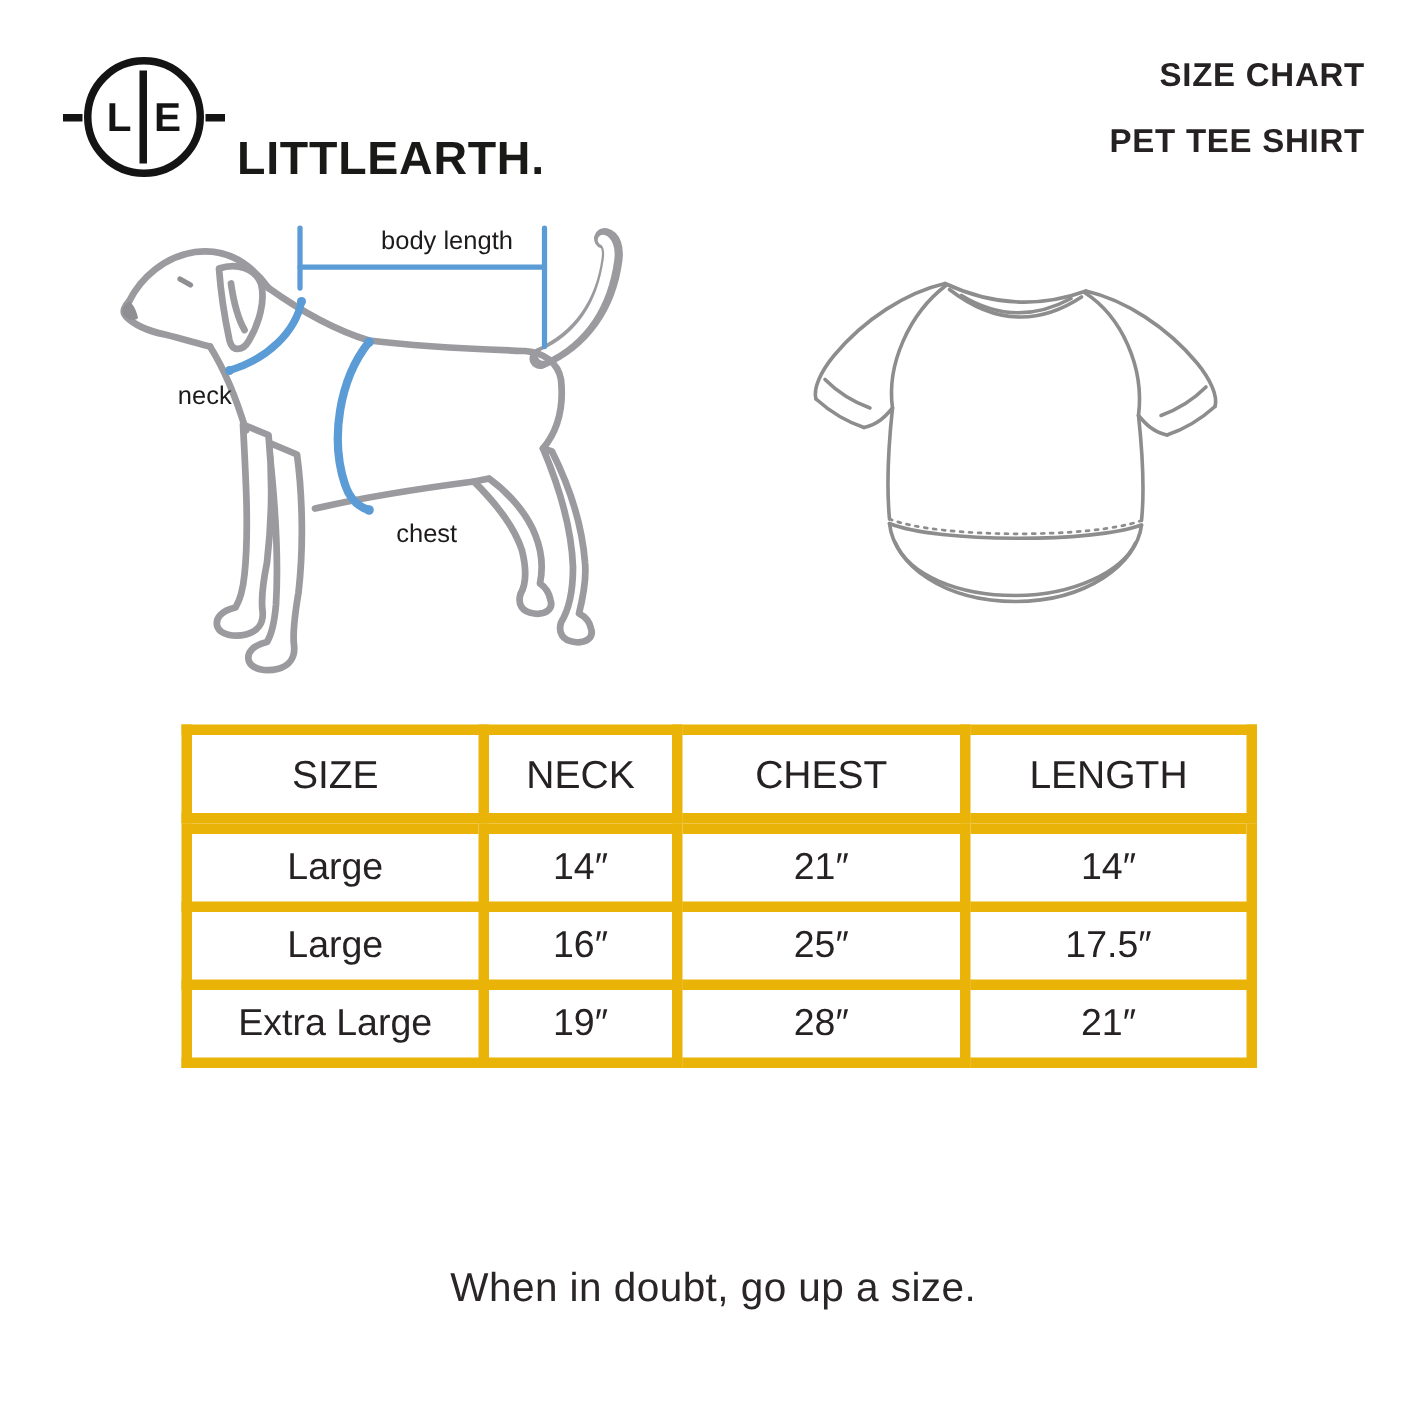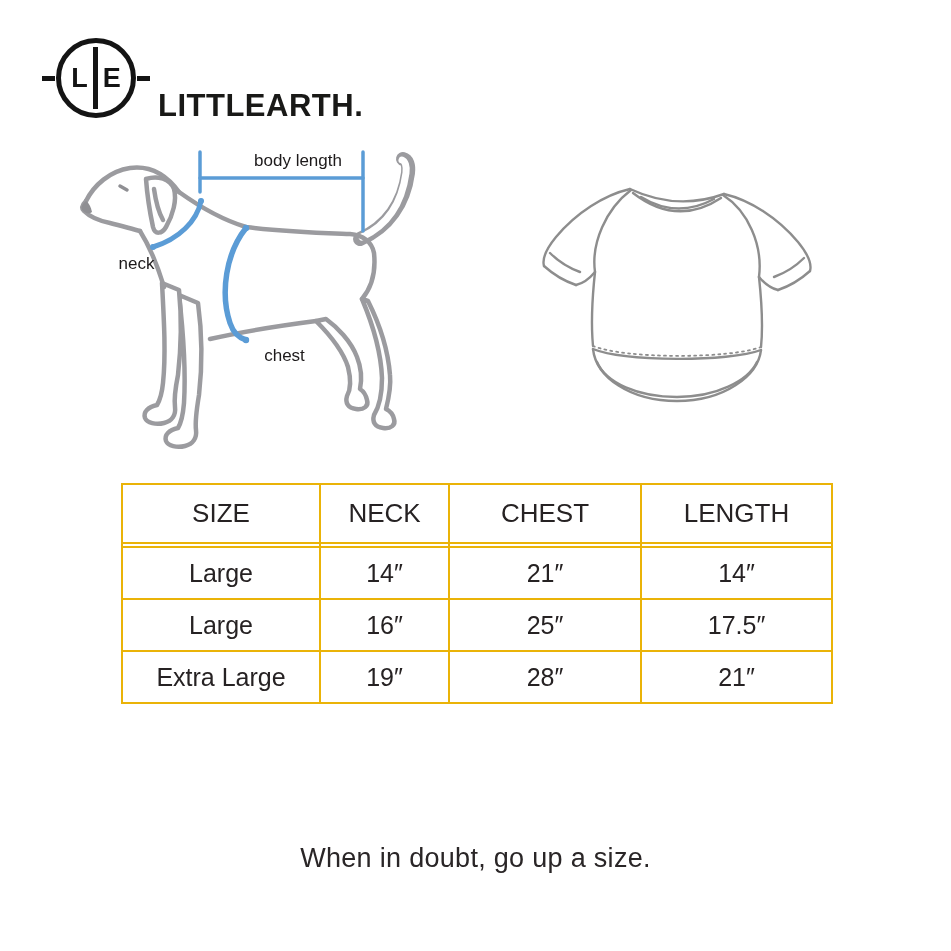--- a/index.html
+++ b/index.html
@@ -32,21 +32,21 @@
   .lbl-neck  { left:85px;  top:254px; width:70px; text-align:center; }
   .lbl-chest { left:230px; top:346px; width:76px; text-align:center; }
 
   .dog-svg   { position:absolute; left:60px;  top:135px; width:400px; height:335px; }
   .shirt-svg { position:absolute; left:530px; top:165px; width:310px; height:255px; }
 
   
   .size-table-wrap { position:absolute; left:121px; top:483px; width:710px; }
   table.size-table { width:710px; border-collapse:collapse; table-layout:fixed; }
   table.size-table th, table.size-table td {
-    border:2px solid #eab308; text-align:center; vertical-align:middle;
+    border:7px solid #eab308; text-align:center; vertical-align:middle;
     font-weight:400; color:#262223; background:#fff; }
   table.size-table th { height:59px; font-size:26px; }
   tr.gap-row td { height:4px; padding:0; border-top:1px solid #a5a5a5; border-bottom:1px solid #a5a5a5; }
   tr.data-row td { height:52px; font-size:25px; }
 
   
   .footer-note { position:absolute; left:0; top:843px; width:951px; text-align:center;
     font-size:27px; font-weight:400; letter-spacing:0.3px; color:#2a2627; }
 </style>
 </head>
@@ -58,20 +58,24 @@
     <span class="logo-tick tick-left"></span>
     <div class="logo-circle">
       <span class="logo-letter">L</span>
       <span class="logo-bar"></span>
       <span class="logo-letter">E</span>
     </div>
     <span class="logo-tick tick-right"></span>
     <div class="brand-name">LITTLEARTH.</div>
   </div>
 
+  <div class="titles">
+    <div>SIZE CHART</div>
+    <div>PET TEE SHIRT</div>
+  </div>
 
   <svg class="dog-svg" viewBox="0 0 400 335">
     <g stroke="#9b9b9f" stroke-width="4.5" fill="none" stroke-linecap="round" stroke-linejoin="round">
 
       <path d="M300,104 C328,92 344,68 348,38 C349,30 347,25 343,24" stroke-width="14"></path>
       <path d="M302,102 C328,90 342,67 346,38 C347,31 345,26 342,25" stroke="#ffffff" stroke-width="7"></path>
 
       <path fill="#ffffff" d="M119,160 C123,195 126,235 124,268 C123,280 121,288 118,293 C109,295 104,300 106,306 C108,311 117,313 125,311 C133,309 137,303 136,295 C135,287 137,272 139,260 C143,225 141,190 138,168 Z"></path>
       <path fill="#ffffff" d="M302,164 C313,190 321,216 322,243 C322,260 319,272 314,280 C312,287 315,292 323,293 C331,294 336,290 334,284 C333,279 330,276 326,274 C329,262 331,250 330,240 C328,214 319,188 308,166 Z"></path>
 

